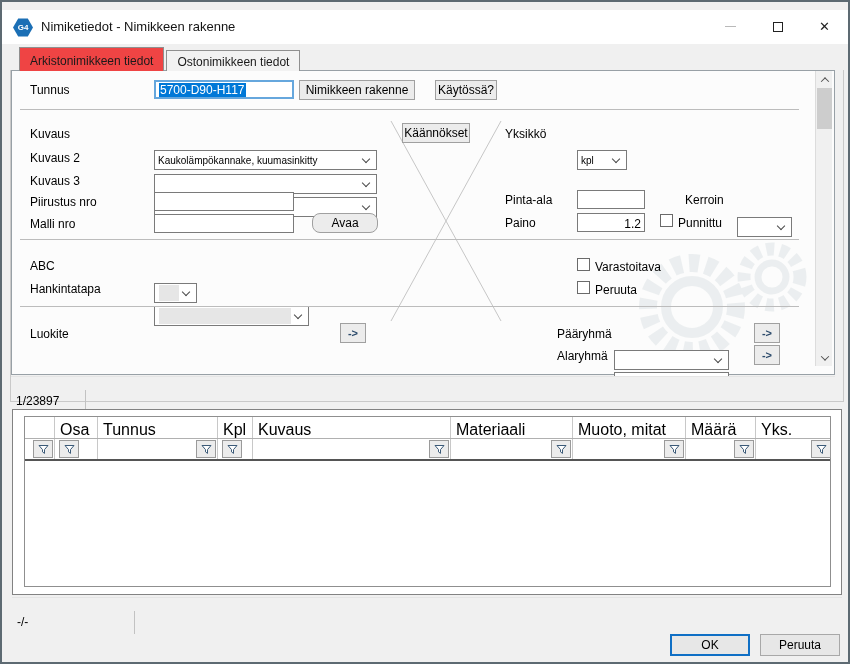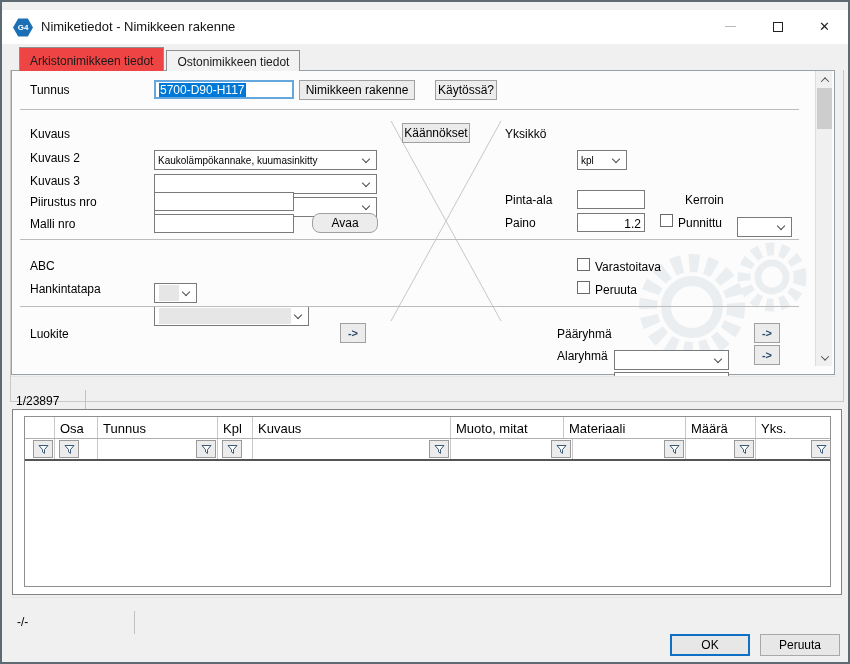--- a/index.html
+++ b/index.html
@@ -111,21 +111,21 @@
   .status-cell { height: 100%; display: flex; align-items: center; padding-left: 5px; border-right: 1px solid #c2c2c2; margin-top: 25px; }
 
   
   .tablepanel {
     position: absolute; left: 10px; top: 407px; width: 830px; height: 186px;
     background: #ffffff; border: 1px solid #828282;
   }
   .grid { position: absolute; left: 11px; top: 6px; width: 807px; height: 171px; border: 1px solid #8f8f8f; background: #fff; }
   .grid-header { display: flex; height: 22px; border-bottom: 1px solid #b0b0b0; }
   .hcell {
-    font-size: 13px; color: #000; padding: 4px 0 0 5px;
+    font-size: 16px; color: #000; padding: 4px 0 0 5px;
     border-right: 1px solid #c8c8c8; overflow: hidden; white-space: nowrap; flex: none;
   }
   .grid-filter { display: flex; height: 22px; border-bottom: 2px solid #555; }
   .fcell { position: relative; border-right: 1px solid #c8c8c8; flex: none; }
   .fbtn {
     position: absolute; right: 1px; top: 1px; width: 20px; height: 18px;
     background: #ececec; border: 1px solid #9a9a9a;
     display: flex; align-items: center; justify-content: center; padding: 0;
   }
   .grid-body { height: 124px; background: #fff; }
@@ -295,22 +295,22 @@
   </div>
 
   <div class="tablepanel">
     <div class="grid">
       <div class="grid-header">
         <div class="hcell" style="width:30px;"></div>
         <div class="hcell" style="width:43px;">Osa</div>
         <div class="hcell" style="width:120px;">Tunnus</div>
         <div class="hcell" style="width:35px;">Kpl</div>
         <div class="hcell" style="width:198px;">Kuvaus</div>
+        <div class="hcell" style="width:122px;">Materiaali</div>
         <div class="hcell" style="width:113px;">Muoto, mitat</div>
-        <div class="hcell" style="width:122px;">Materiaali</div>
         <div class="hcell" style="width:70px;">Määrä</div>
         <div class="hcell" style="width:76px; border-right:none;">Yks.</div>
       </div>
       <div class="grid-filter">
         <div class="fcell" style="width:30px;">
             <button class="fbtn">
               <svg width="11" height="11" viewBox="0 0 11 11">
                 <path d="M1 1.5h9L6.5 5.6v3.8L4.5 7.9V5.6L1 1.5z" fill="#fff" stroke="#3b5a78"></path>
               </svg>
             </button>

